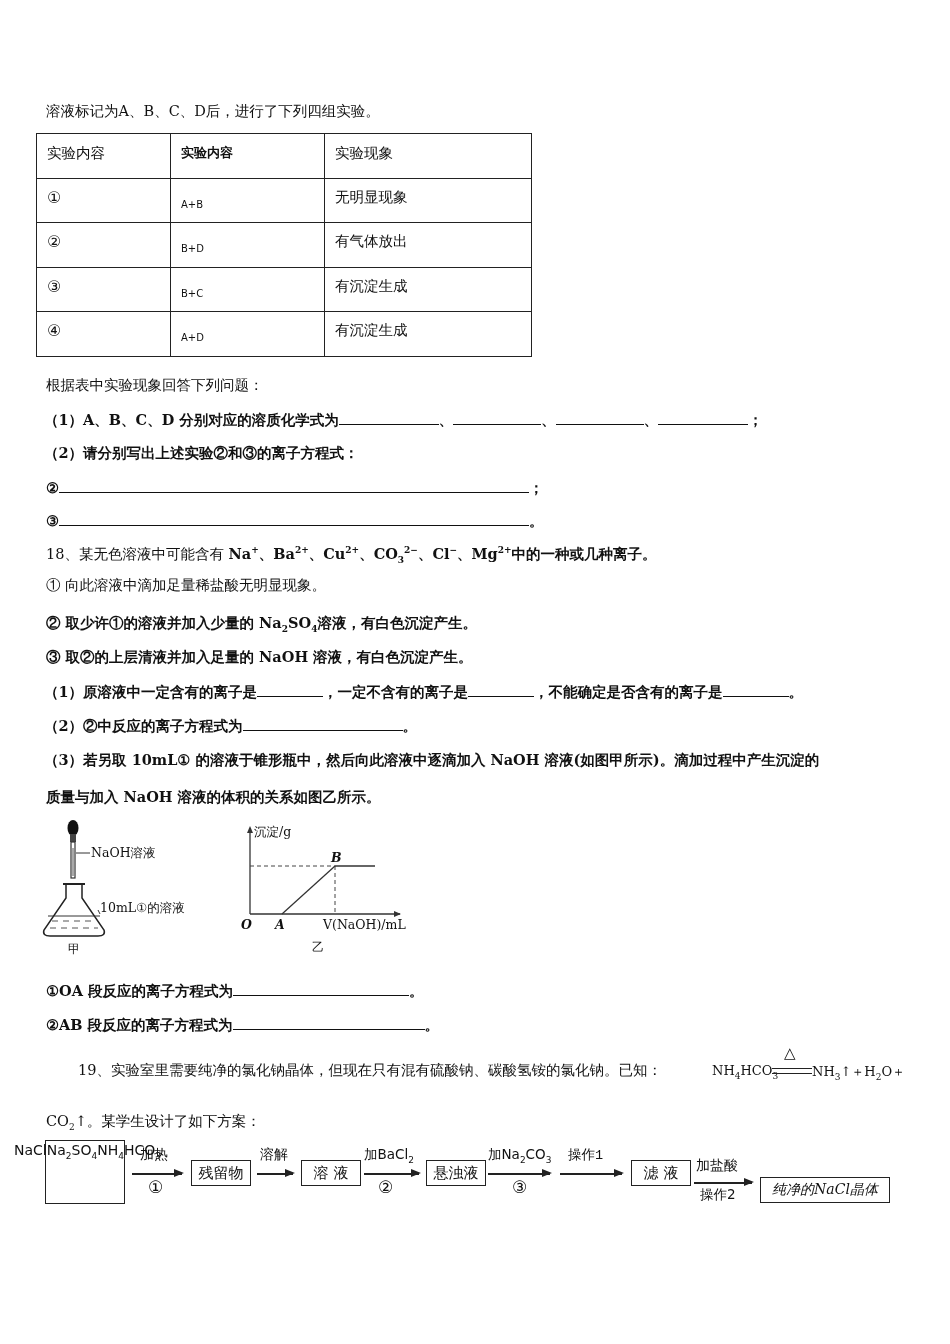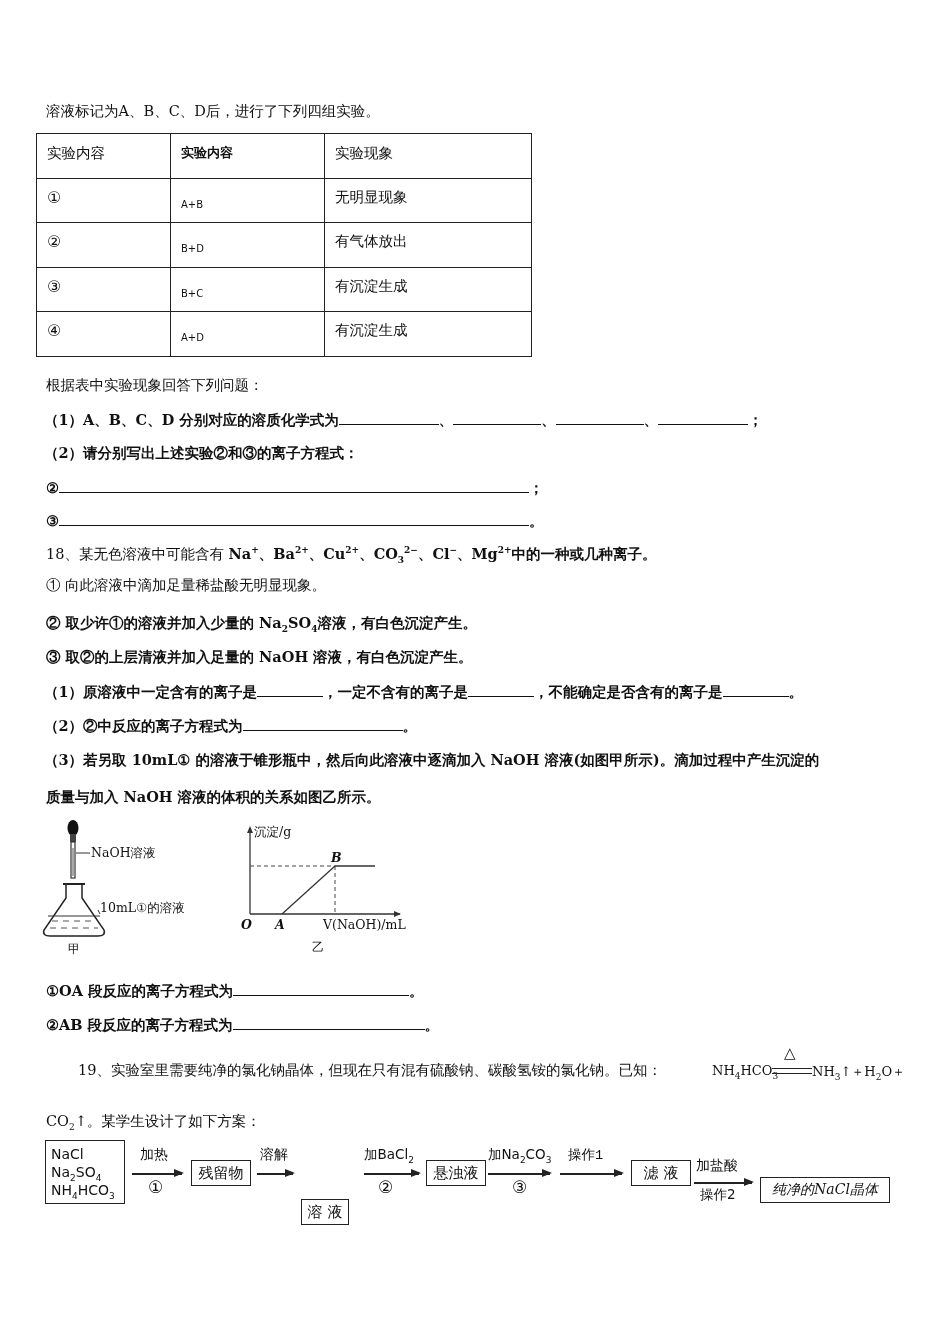--- a/index.html
+++ b/index.html
@@ -180,34 +180,34 @@
 </div>
 <div class="abs" style="left:712px; top:1044px; width:200px; height:40px; font-size:13px;">
   <span class="abs" style="left:0; top:19px;">NH<sub>4</sub>HCO<sub>3</sub></span>
   <span class="abs" style="left:72px; top:0; font-size:15px;">△</span>
   <span class="abs" style="left:60px; top:24px; width:40px; height:4px; border-top:1.2px solid #222; border-bottom:1.2px solid #222;"></span>
   <span class="abs" style="left:100px; top:19px;">NH<sub>3</sub>↑＋H<sub>2</sub>O＋</span>
 </div>
 <div class="abs t14" style="left:46px; top:1112px;">CO<sub>2</sub>↑。某学生设计了如下方案：</div>
 
 <div class="flow" style="left:0; top:0;">
-  <div class="fbox" style="left:45px; top:1140px; width:80px; height:64px; flex-direction:column; align-items:flex-start; padding-left:5px; font-family:'DejaVu Sans','Liberation Sans',sans-serif; font-size:14px; line-height:18px;">
+  <div class="fbox" style="left:45px; top:1140px; width:80px; height:64px; align-items:flex-start; padding-left:5px; font-family:'DejaVu Sans','Liberation Sans',sans-serif; font-size:14px; line-height:18px;">
     <div>NaCl</div>
     <div>Na<sub>2</sub>SO<sub>4</sub></div>
     <div>NH<sub>4</sub>HCO<sub>3</sub></div>
   </div>
   <div class="flabel" style="left:140px; top:1146px;">加热</div>
   <div class="arrow" style="left:132px; top:1173px; width:50px;"></div>
   <div class="flabel" style="left:148px; top:1177px; font-size:17px;">①</div>
 
   <div class="fbox" style="left:191px; top:1160px; width:60px; height:26px;">残留物</div>
   <div class="flabel" style="left:260px; top:1146px;">溶解</div>
   <div class="arrow" style="left:257px; top:1173px; width:36px;"></div>
 
-  <div class="fbox" style="left:301px; top:1160px; width:48px; height:26px;margin-top:39px;">溶 液</div>
+  <div class="fbox" style="left:301px; top:1160px; width:60px; height:26px;">溶 液</div>
   <div class="flabel" style="left:364px; top:1146px; font-size:13.5px;">加BaCl<sub>2</sub></div>
   <div class="arrow" style="left:364px; top:1173px; width:55px;"></div>
   <div class="flabel" style="left:378px; top:1177px; font-size:17px;">②</div>
 
   <div class="fbox" style="left:426px; top:1160px; width:60px; height:26px;">悬浊液</div>
   <div class="flabel" style="left:488px; top:1146px; font-size:13.5px;">加Na<sub>2</sub>CO<sub>3</sub></div>
   <div class="arrow" style="left:488px; top:1173px; width:62px;"></div>
   <div class="flabel" style="left:512px; top:1177px; font-size:17px;">③</div>
 
   <div class="flabel" style="left:568px; top:1146px; font-family:Liberation Mono, monospace; font-size:13.5px;text-align:right;">操作1</div>

